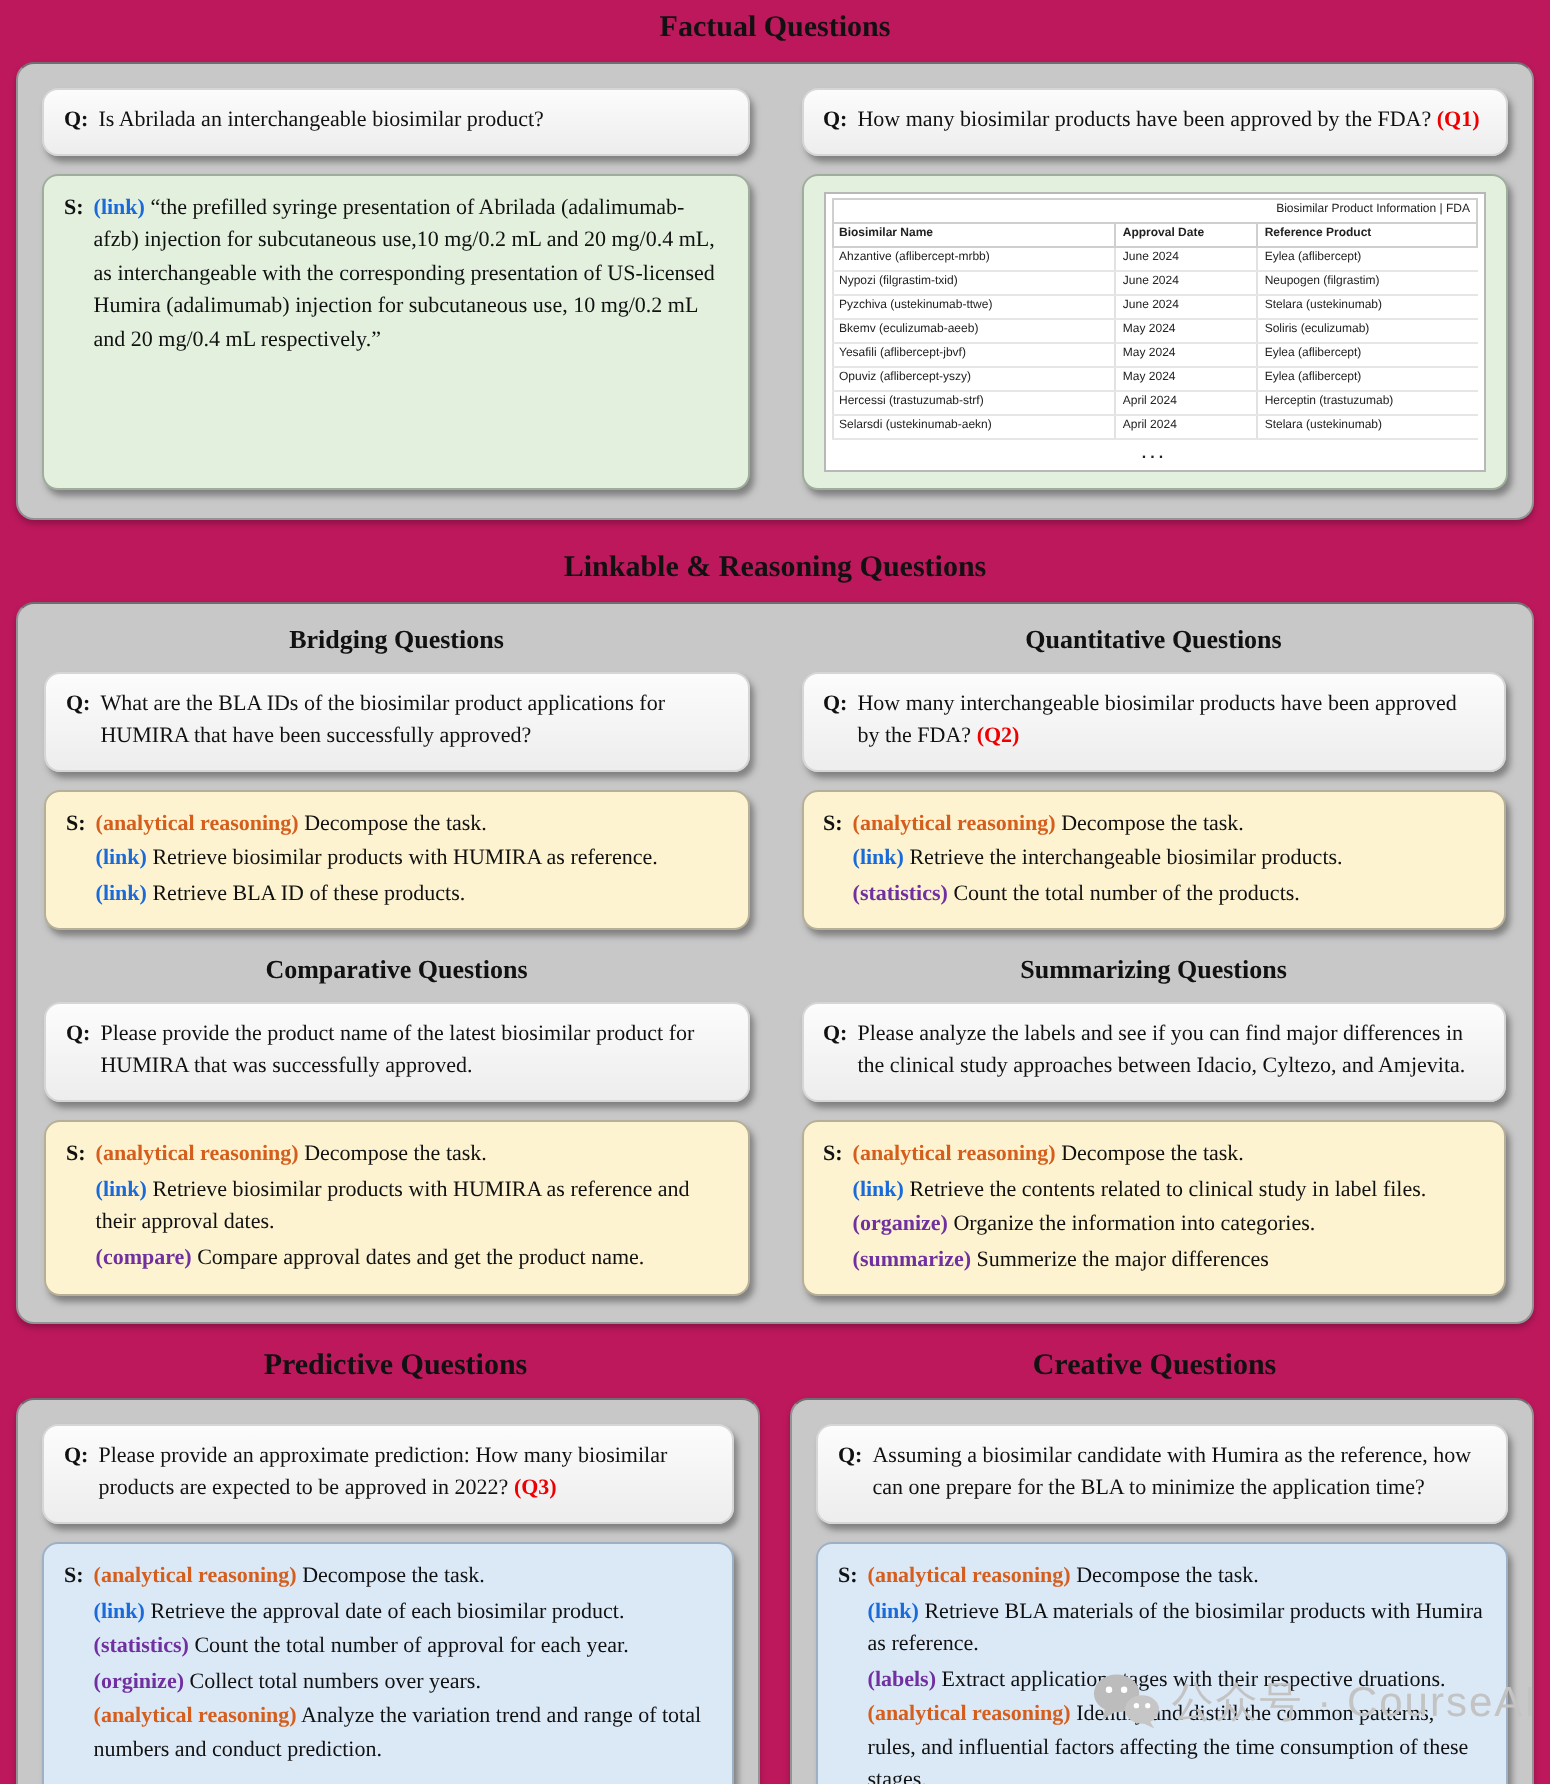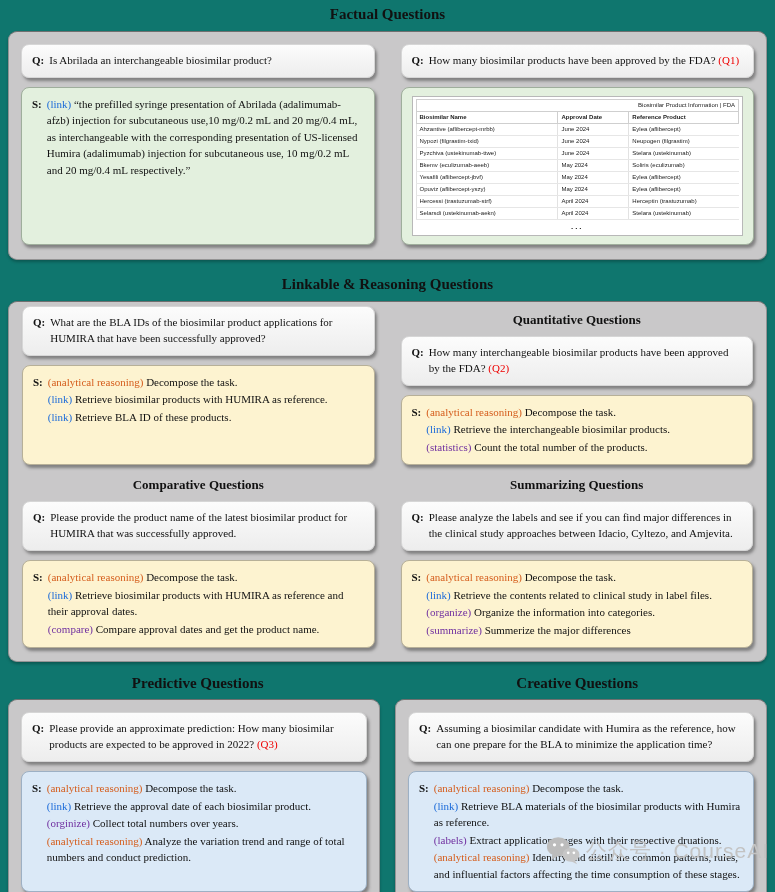--- a/index.html
+++ b/index.html
@@ -1,39 +1,39 @@
 <!DOCTYPE html>
 <html><head>
 <meta charset="utf-8">
 <style>
   html,body{margin:0;padding:0;background:#fff;}
-  .page{position:relative;width:775px;height:892px;background:#0f766e;overflow:hidden;
+  .page{position:relative;width:775px;height:892px;background:#be185d;overflow:hidden;
         font-family:"Liberation Serif",serif;color:#111;}
   .section-title{text-align:center;font-weight:bold;font-size:15px;margin-top:6px;}
   .panel{background:#c9c8c9;border:1px solid #949394;border-top-color:#6f6f6f;
          border-radius:9px;box-shadow:0 2px 3px rgba(0,0,0,.25);}
   .panel1{display:flex;gap:26px;margin:8px 8px 0;padding:12px 12px 14px;}
   .panel1 .col{flex:1;display:flex;flex-direction:column;}
   .qbox{background:linear-gradient(180deg,#fcfcfc,#ededed);border:1px solid #d6d6d6;
         border-radius:8px;box-shadow:2px 3px 3px rgba(60,60,60,.5);
         padding:8px 10px;font-size:11px;line-height:1.45;display:flex;margin-bottom:9px;}
   .lbl{font-weight:bold;margin-right:5px;white-space:nowrap;}
   .qtext{flex:1;}
   .sbox{border-radius:8px;box-shadow:2px 3px 3px rgba(60,60,60,.5);
         padding:8px 10px;font-size:11px;line-height:1.5;display:flex;flex:1;}
   .sbox.green{background:#e3f0de;border:1px solid #9fae9c;}
   .sbox.yellow{background:#fdf3d0;border:1px solid #b7b098;}
   .sbox.blue{background:#dbe9f7;border:1px solid #9db0c4;}
   .steps{flex:1;}
   .step{margin-bottom:1px;}
-  .tag{font-weight:normal;}
+  .tag{font-weight:bold;}
   .tag.blue-t{color:#1a6ad9;}
   .tag.orange-t{color:#d55e1d;}
   .tag.purple-t{color:#7030a0;}
-  .red-ref{color:#ee0000;font-weight:normal;}
+  .red-ref{color:#ee0000;font-weight:bold;}
   
   .panel2{display:grid;grid-template-columns:1fr 1fr;column-gap:26px;row-gap:6px;
           margin:8px 8px 0;padding:4px 13px 13px;}
   .cell{display:flex;flex-direction:column;}
   .sub-title{text-align:center;font-weight:bold;font-size:13px;margin:6px 0 8px;}
   
   .bottom-titles{display:flex;margin:13px 8px 7px;}
   .bottom-titles div{flex:1;text-align:center;font-weight:bold;font-size:15px;}
   .bottom-row{display:flex;gap:15px;margin:0 8px;}
   .panel3{flex:1;display:flex;flex-direction:column;padding:12px;}
@@ -137,20 +137,21 @@
           <div class="mt-ellipsis">...</div>
         </div>
       </div>
     </div>
   </div>
 
   <div class="section-title" style="margin-top:16px;">Linkable &amp; Reasoning Questions</div>
   <div class="panel panel2">
 
     <div class="cell">
+      <div class="sub-title">Bridging Questions</div>
       <div class="qbox">
         <span class="lbl">Q:</span>
         <div class="qtext"><span>What are the BLA IDs of the biosimilar product applications for HUMIRA that have been successfully approved?</span></div>
       </div>
       <div class="sbox yellow">
         <span class="lbl">S:</span>
         <div class="steps">
           <div class="step"><span class="tag orange-t">(analytical reasoning)</span> <span>Decompose the task.</span></div>
           <div class="step"><span class="tag blue-t">(link)</span> <span>Retrieve biosimilar products with HUMIRA as reference.</span></div>
           <div class="step"><span class="tag blue-t">(link)</span> <span>Retrieve BLA ID of these products.</span></div>
@@ -217,20 +218,21 @@
     <div class="panel panel3">
       <div class="qbox">
         <span class="lbl">Q:</span>
         <div class="qtext"><span>Please provide an approximate prediction: How many biosimilar products are expected to be approved in 2022?</span> <span class="red-ref">(Q3)</span></div>
       </div>
       <div class="sbox blue">
         <span class="lbl">S:</span>
         <div class="steps">
           <div class="step"><span class="tag orange-t">(analytical reasoning)</span> <span>Decompose the task.</span></div>
           <div class="step"><span class="tag blue-t">(link)</span> <span>Retrieve the approval date of each biosimilar product.</span></div>
+          <div class="step"><span class="tag purple-t">(statistics)</span> <span>Count the total number of approval for each year.</span></div>
           <div class="step"><span class="tag purple-t">(orginize)</span> <span>Collect total numbers over years.</span></div>
           <div class="step"><span class="tag orange-t">(analytical reasoning)</span> <span>Analyze the variation trend and range of total numbers and conduct prediction.</span></div>
         </div>
       </div>
     </div>
 
     <div class="panel panel3">
       <div class="qbox">
         <span class="lbl">Q:</span>
         <div class="qtext"><span>Assuming a biosimilar candidate with Humira as the reference, how can one prepare for the BLA to minimize the application time?</span></div>

